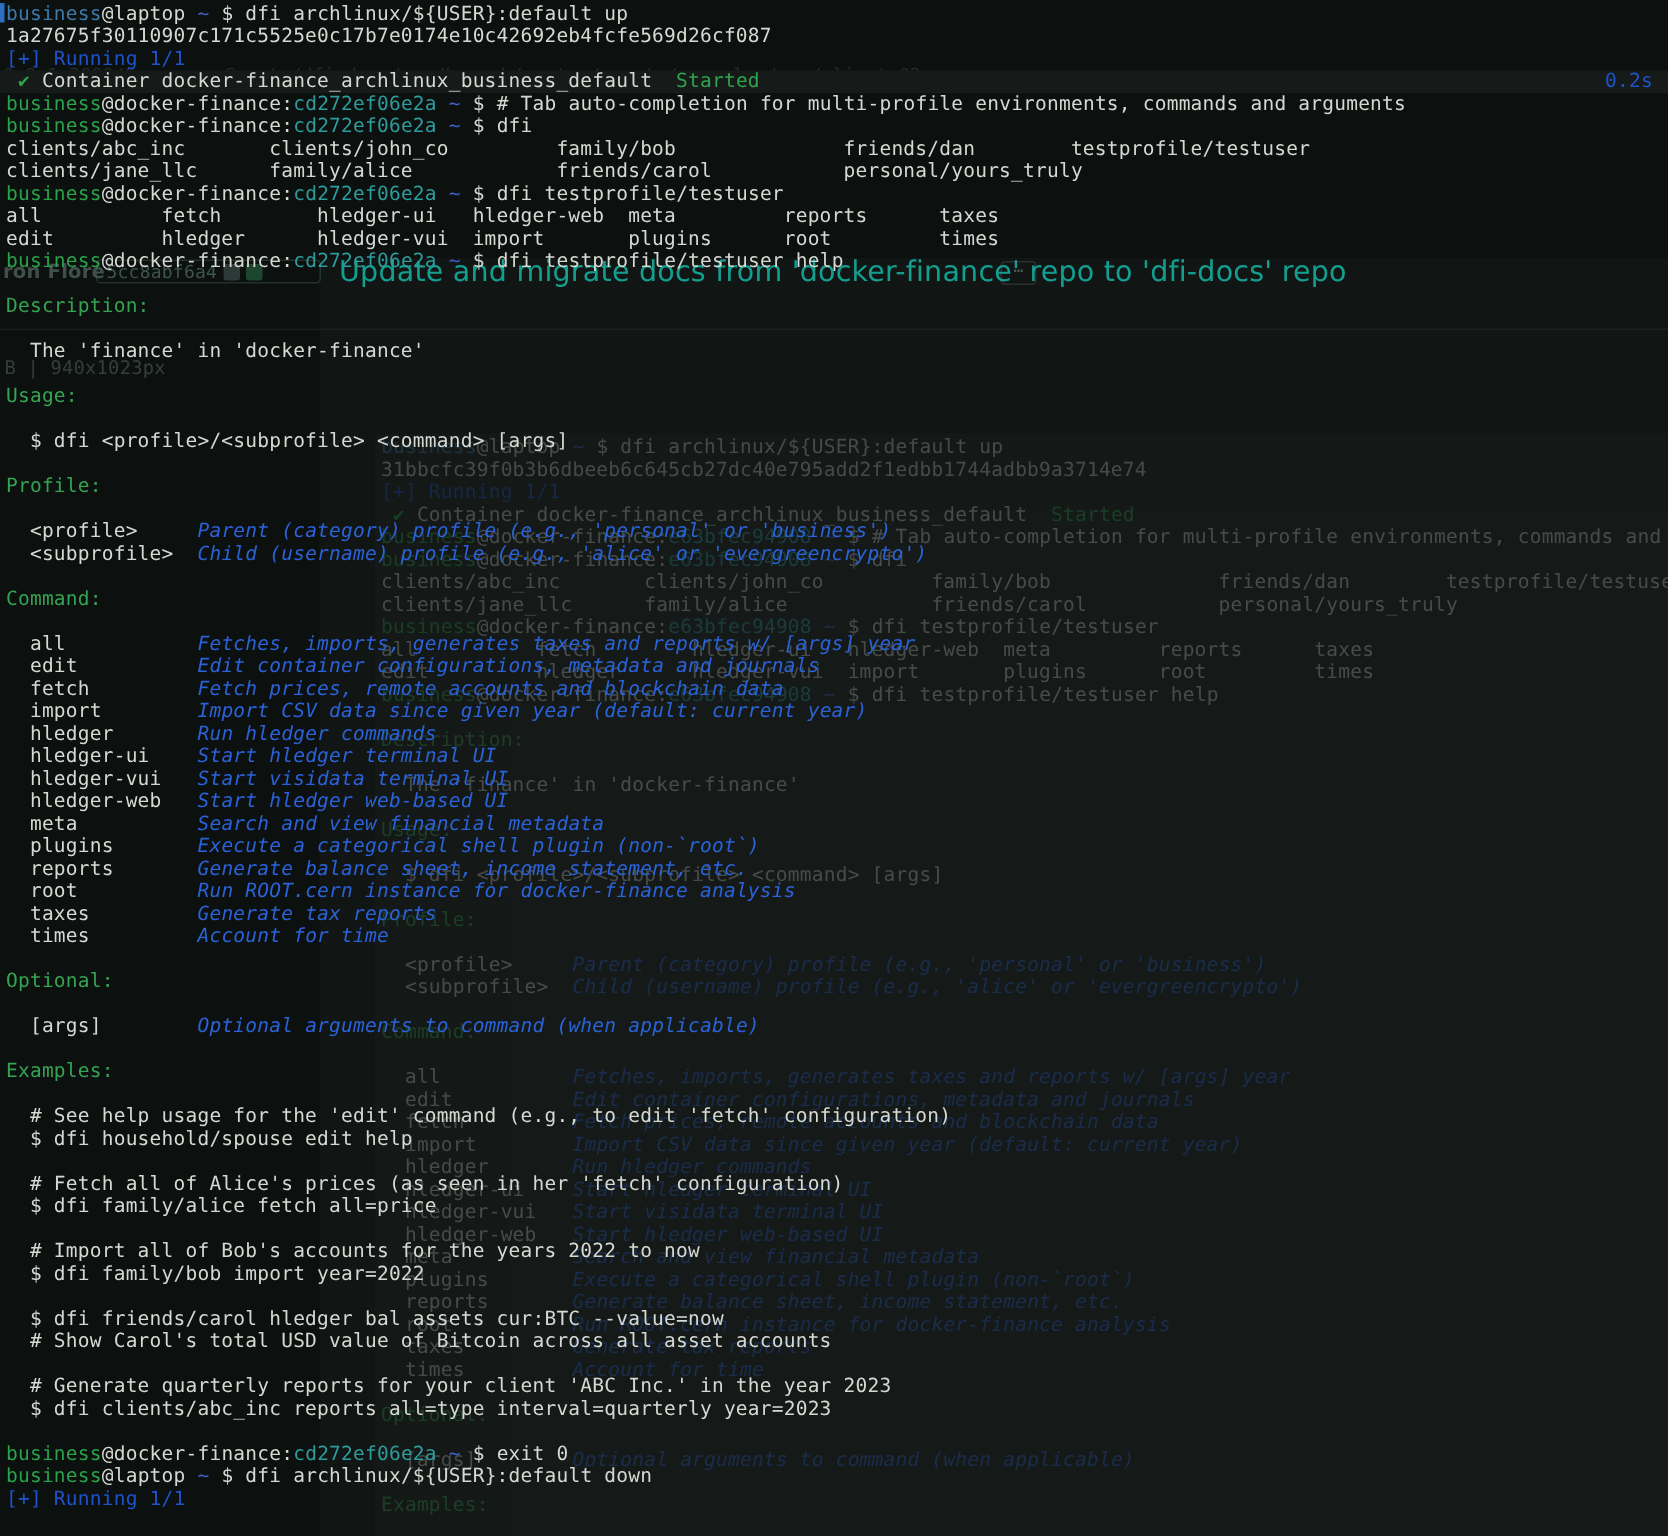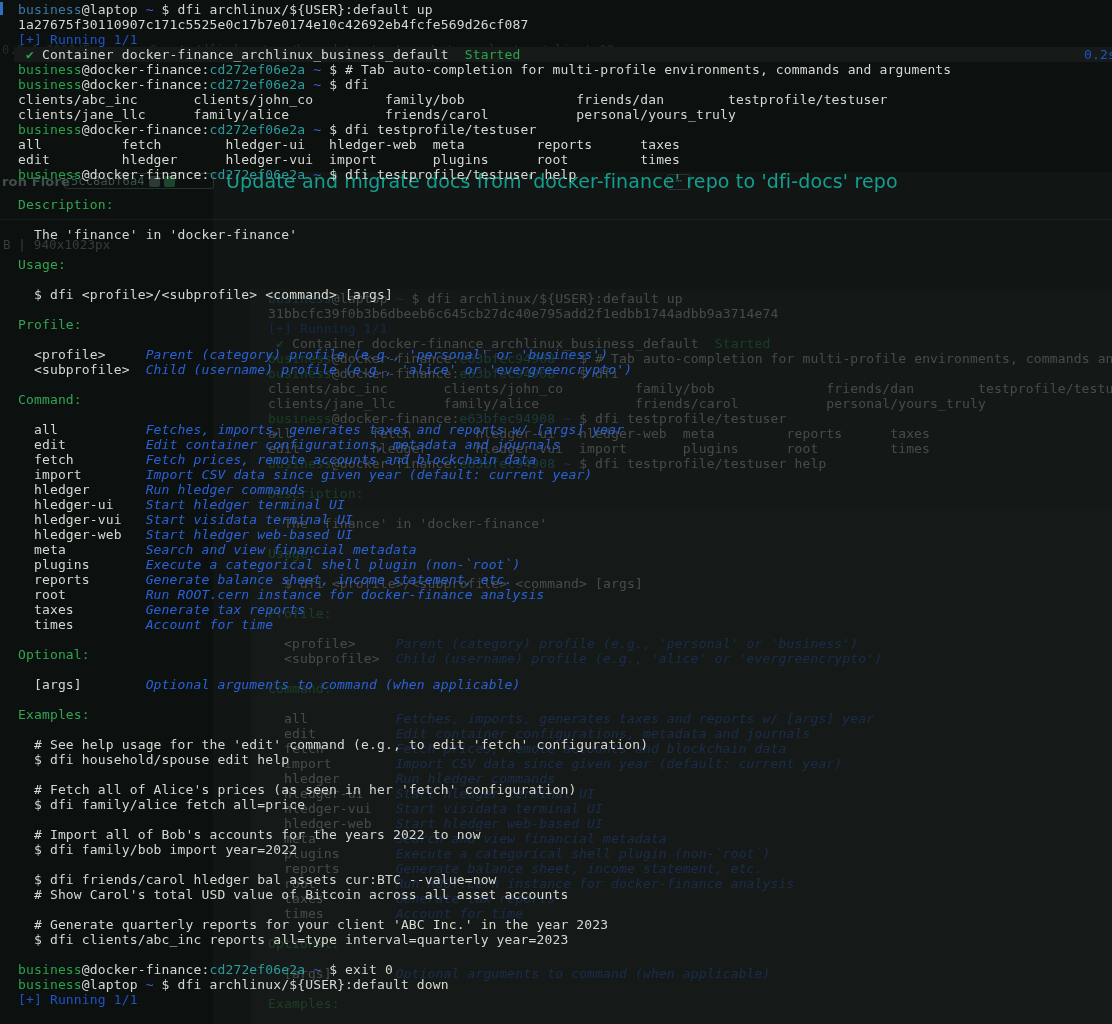--- a/index.html
+++ b/index.html
@@ -2,21 +2,21 @@
 <html><head>
 <meta charset="utf-8">
 <style>
   html,body{margin:0;padding:0;background:#000;}
   .screen{
     position:relative;width:1112px;height:1024px;overflow:hidden;
     background:var(--bg,#0c100f);
     font-family:"DejaVu Sans Mono", monospace;
     font-size:13px;line-height:15px;letter-spacing:0.15px;
   }
-  .term{position:absolute;left:14px;top:0;width:888px;padding:2px 0 0 4px;box-sizing:border-box;}
+  .term{position:absolute;left:0;top:0;width:888px;padding:2px 0 0 4px;box-sizing:border-box;}
   .term .line{height:15px;white-space:pre;position:relative;}
   .term .line.hl{background:var(--hlbg,#161b1a);margin-left:-4px;padding-left:4px;width:1112px;}
   .right{position:absolute;right:14px;top:0;}
   .fg{color:var(--fg,#d6d8d2);}
   .hb{color:var(--hostblue,#3d79a8);}
   .g{color:var(--green,#2aa24a);}
   .gr{color:var(--green2,#2da44e);}
   .cy{color:var(--cyan,#2e9c9c);}
   .ti{color:var(--tilde,#4060d0);}
   .bl{color:var(--blue,#1f53c9);}

